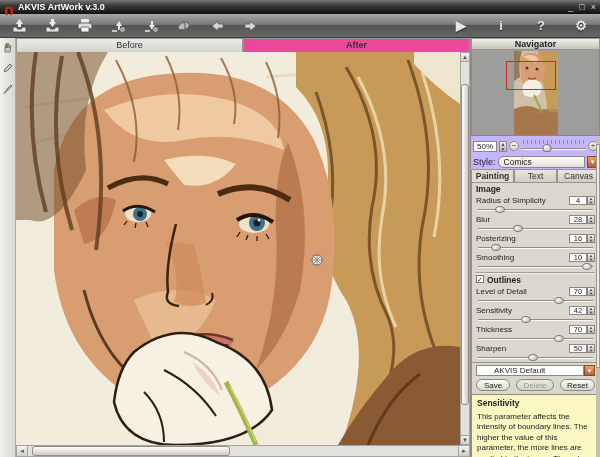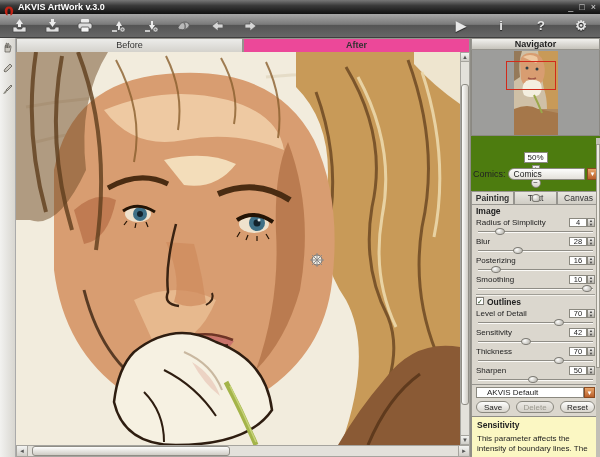--- a/index.html
+++ b/index.html
@@ -41,61 +41,61 @@
   .vscroll .vtrack{flex:1;position:relative;}
   .vscroll .vthumb{position:absolute;left:0;right:0;top:6%;height:86%;background:linear-gradient(90deg,#fdfdfc,#cfccc5);border:1px solid #8f8d86;border-radius:3px;}
 
   .hscroll{height:12px;display:flex;background:#e3e1db;border:1px solid #a6a49e;}
   .hscroll .arr{width:11px;font-size:6px;text-align:center;line-height:11px;color:#555;background:linear-gradient(#f4f4f2,#cfcdc7);border-right:1px solid #a6a49e;}
   .hscroll .arr.r{border-left:1px solid #a6a49e;border-right:none;}
   .hscroll .htrack{flex:1;position:relative;}
   .hscroll .hthumb{position:absolute;top:0;bottom:0;left:1%;width:46%;background:linear-gradient(#fdfdfc,#cfccc5);border:1px solid #8f8d86;border-radius:3px;}
 
   
-  .panel{width:130px;background:#4d7c0f;border-left:1px solid #8f8d86;display:flex;flex-direction:column;font-size:9px;color:#222;position:relative;}
+  .panel{width:130px;background:#c4b5fd;border-left:1px solid #8f8d86;display:flex;flex-direction:column;font-size:9px;color:#222;position:relative;}
   .nav-header{height:12px;background:linear-gradient(#f2f1ee,#c6c3bb);border:1px solid #96948e;font-weight:bold;text-align:center;line-height:11px;font-size:9px;}
   .nav-view{height:86px;background:#9d9d9b;border:1px solid #8a8882;border-top:none;position:relative;display:flex;justify-content:center;}
   .nav-thumb{width:44px;height:84px;margin-top:1px;position:relative;}
   .nav-frame{position:absolute;left:-8px;top:10px;width:50px;height:29px;border:1px solid #d22a1a;}
 
-  .zoomrow{height:16px;display:flex;align-items:center;gap:2px;padding:16px 2px;flex-direction:column;}
+  .zoomrow{height:16px;display:flex;align-items:center;gap:2px;padding:10px 2px;}
   .zoombox{width:24px;height:11px;background:#fff;border:1px solid #8a887f;font-size:8px;line-height:10px;text-align:center;}
   .zoomspin{width:8px;height:11px;background:linear-gradient(#f0efec,#bdbab2);border:1px solid #8a887f;font-size:5px;line-height:5px;text-align:center;color:#444;}
   .roundbtn{width:10px;height:10px;border:1px solid #8a887f;border-radius:50%;background:linear-gradient(#fbfbfa,#d4d1c9);font-size:8px;line-height:8px;text-align:center;color:#333;}
   .zoomtrack{flex:1;position:relative;height:12px;}
   .zoomticks{position:absolute;left:2px;right:2px;top:0;height:4px;background:repeating-linear-gradient(90deg,#8f8d86 0 1px,transparent 1px 4px);}
   .zoomline{position:absolute;left:0;right:0;top:8px;border-top:1px solid #8f8d86;border-bottom:1px solid #fbfaf7;}
   .zoomthumb{position:absolute;top:4px;width:9px;height:8px;background:radial-gradient(circle at 35% 30%,#fdfdfc,#b4b1a9);border:1px solid #7d7b74;border-radius:50% 50% 45% 45%;transform:translateX(-50%);}
 
   .stylerow{height:15px;display:flex;align-items:center;padding:0 2px;gap:2px;}
   .stylelabel{font-size:9px;}
   .styleselect{flex:1;height:12px;border:1px solid #8a887f;border-radius:6px 0 0 6px;background:linear-gradient(#fdfdfc,#e4e1da);display:flex;align-items:center;padding-left:5px;font-size:8.5px;}
   .stylebtn{width:11px;height:12px;background:linear-gradient(#e8a56a,#b95f2a);border:1px solid #8a4a20;color:#fff;font-size:6px;line-height:11px;text-align:center;}
 
-  .ptabs{display:flex;height:13px;margin-top:11px;}
+  .ptabs{display:flex;height:13px;margin-top:1px;}
   .ptab{flex:1;text-align:center;font-size:8.5px;line-height:12px;background:linear-gradient(#e9e7e1,#cfccc4);border:1px solid #96948e;border-bottom:none;color:#333;}
   .ptab.active{background:#dedbd3;font-weight:bold;}
 
   .settings{flex:1;border:1px solid #96948e;border-bottom:none;background:#dbd7ce;padding:1px 4px 0 4px;}
   .groupline{border-top:1px solid #a09e96;box-shadow:0 1px 0 #f4f2ec;margin:2px 0;}
   .gtitle{font-weight:bold;font-size:8.5px;margin:0 0 1px 0;}
   .srow{margin-bottom:1px;}
   .srow .top{display:flex;align-items:center;height:11px;}
   .srow .lbl{flex:1;font-size:8px;white-space:nowrap;}
   .spin{width:18px;height:9px;background:#fff;border:1px solid #8a887f;font-size:7.5px;line-height:8px;text-align:center;}
   .spinbtn{width:8px;height:9px;background:linear-gradient(#f0efec,#b7b4ac);border:1px solid #8a887f;font-size:4px;line-height:4px;text-align:center;color:#444;}
   .track{position:relative;height:7px;margin:0 2px;}
   .tline{position:absolute;left:0;right:0;top:3px;border-top:1px solid #8f8d86;border-bottom:1px solid #fbfaf7;}
   .thumb{position:absolute;top:0;width:10px;height:7px;background:radial-gradient(circle at 35% 30%,#fdfdfc,#b0ada5);border:1px solid #7d7b74;border-radius:50%;transform:translateX(-50%);}
   .chkrow{display:flex;align-items:flex-start;gap:3px;height:11px;}
   .chk{width:8px;height:8px;background:#fff;border:1px solid #7d7b74;font-size:7px;line-height:7px;text-align:center;color:#2a4d1e;}
 
   .presets{border:1px solid #96948e;border-bottom:none;background:#dbd7ce;padding:1px 4px 3px 4px;}
   .preselect{display:flex;margin:1px 0 3px 0;}
-  .presel-val{flex:1;height:11px;background:#fff;border:1px solid #8a887f;font-size:8px;line-height:10px;padding-left:10px;}
+  .presel-val{flex:1;height:11px;background:#fff;border:1px solid #8a887f;font-size:8px;line-height:10px;padding-left:17px;}
   .presel-btn{width:11px;height:11px;background:linear-gradient(#e8a56a,#b95f2a);border:1px solid #8a4a20;color:#fff;font-size:6px;line-height:10px;text-align:center;}
   .btnrow{display:flex;justify-content:space-between;}
   .pillbtn{min-width:34px;height:12px;border:1px solid #8a887f;border-radius:6px;background:linear-gradient(#fdfdfc,#d8d5cd);font-size:8px;line-height:11px;text-align:center;padding:0 6px;color:#222;}
   .pillbtn.disabled{color:#9b998f;background:linear-gradient(#eceae5,#d4d1c9);}
 
   .helpbox{height:86px;flex:0 0 auto;background:#fbf7c3;border:1px solid #8f8d86;padding:3px 5px;overflow:hidden;}
   .helptitle{font-weight:bold;font-size:8.5px;margin-bottom:4px;}
   .helptext{font-size:8px;line-height:1.3;color:#222;}
 
   .panel-scroll{position:absolute;right:0;top:100px;bottom:0;width:4px;background:#c2bfb6;}
@@ -350,21 +350,21 @@
       <span class="roundbtn">−</span>
       <span class="zoomtrack">
         <span class="zoomticks"></span>
         <span class="zoomline"></span>
         <span class="zoomthumb" style="left: 40%;"></span>
       </span>
       <span class="roundbtn">+</span>
     </div>
 
     <div class="stylerow">
-      <span class="stylelabel">Comics:</span>
+      <span class="stylelabel">Style:</span>
       <span class="styleselect">Comics</span>
       <span class="stylebtn">▼</span>
     </div>
 
     <div class="ptabs">
       <div class="ptab active">Painting</div>
       <div class="ptab">Text</div>
       <div class="ptab">Canvas</div>
     </div>
 

